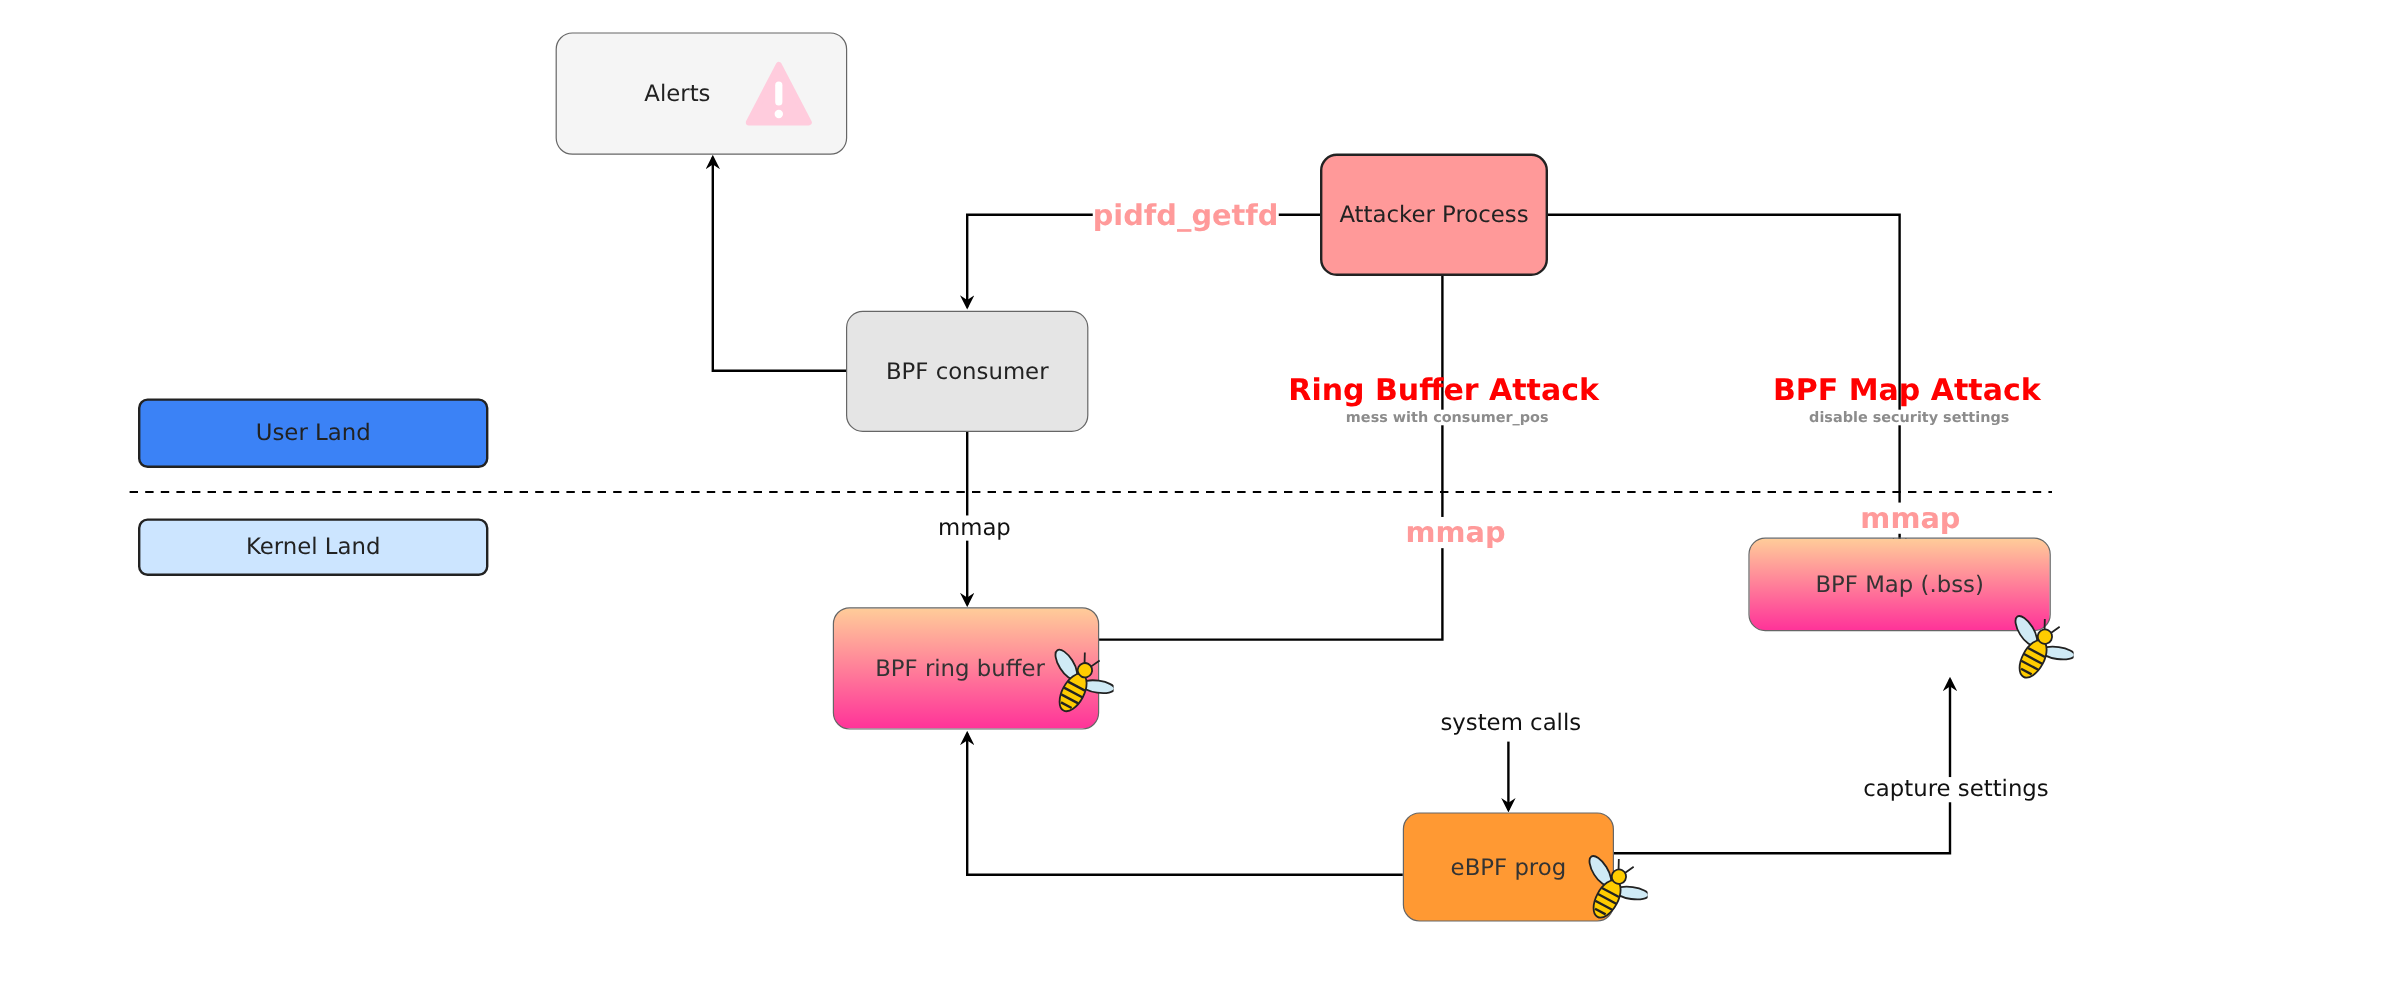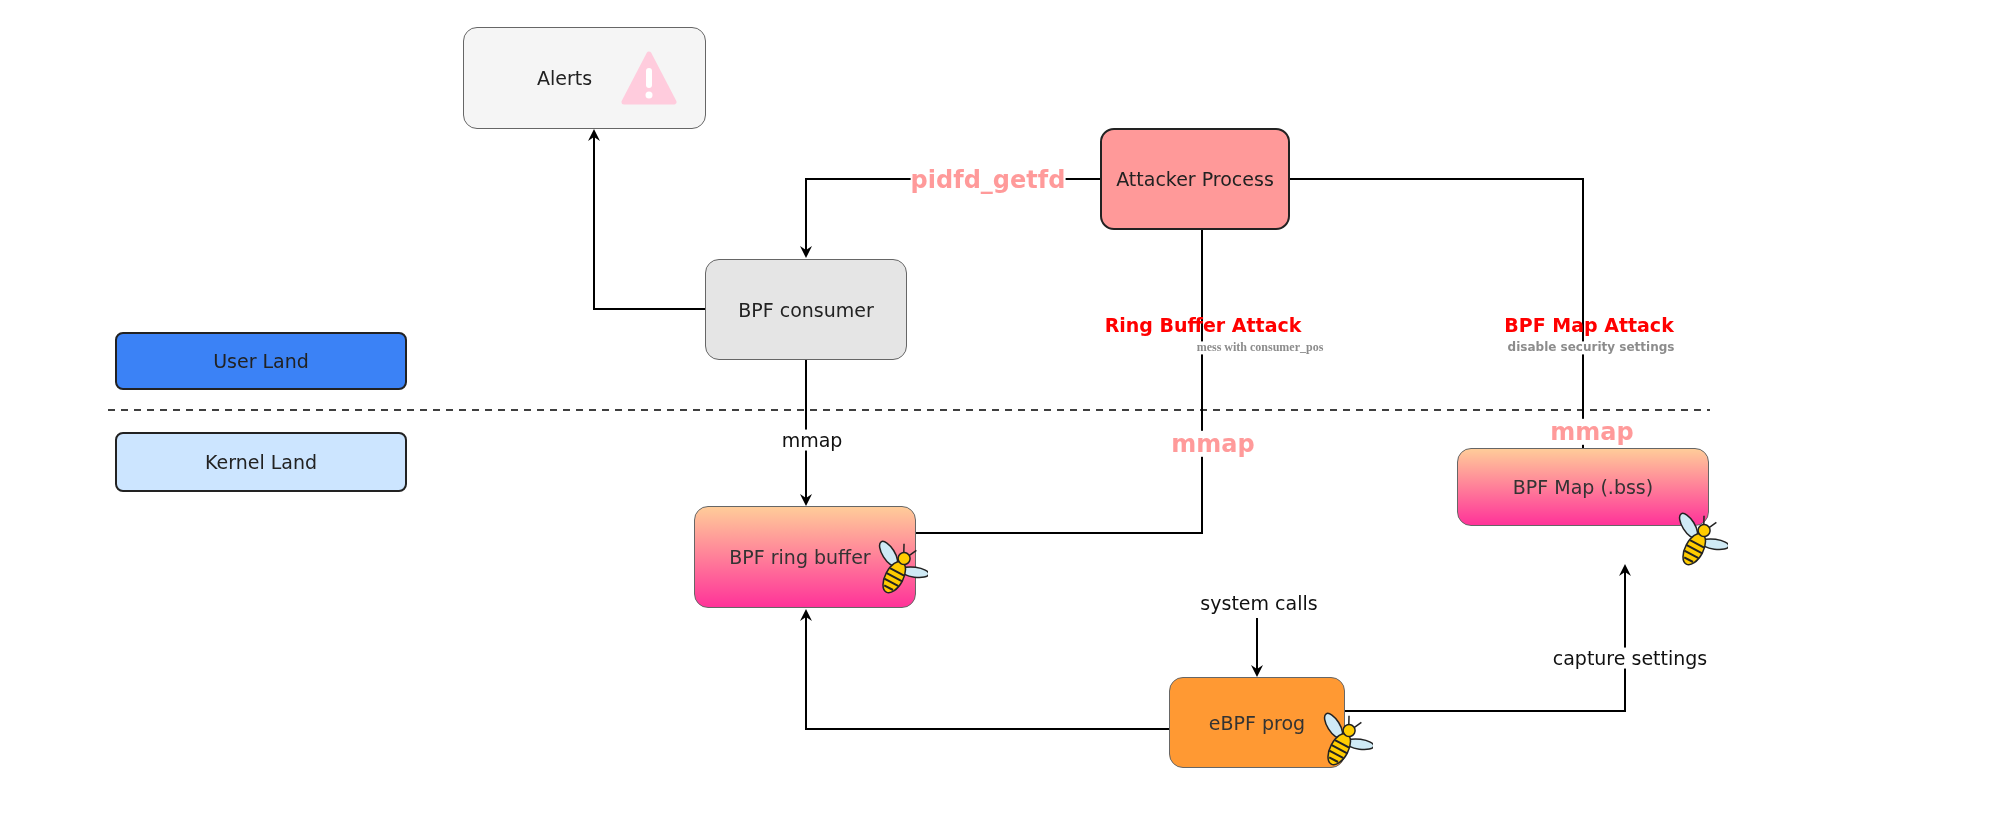--- a/index.html
+++ b/index.html
@@ -6,21 +6,21 @@
   body { width:2000px; height:829px; position:relative; overflow:hidden;
          font-family:"DejaVu Sans", sans-serif; }
   #canvas { position:absolute; left:0; top:0; }
   .node { position:absolute; box-sizing:border-box; border-radius:14px;
           display:flex; align-items:center; justify-content:center;
           font-size:19px; color:#222; }
   .lbl { position:absolute; white-space:nowrap; transform:translate(-50%,-50%);
          background:#ffffff; line-height:1.1; }
   .plain { font-size:19px; color:#111; }
   .pink-lbl { font-size:24px; font-weight:bold; color:#ff9a9a; }
-  .red-title { font-size:19px; font-weight:bold; color:#ff0000; background:transparent; }
+  .red-title { font-size:25px; font-weight:bold; color:#ff0000; background:transparent; }
   .grey-sub { font-size:12px; font-weight:bold; color:#8c8c8c; }
   .bee { position:absolute; width:60px; height:60px; }
 </style>
 </head>
 <body>
 
 <svg id="canvas" width="2000" height="829">
   <defs>
     <marker id="arr" markerWidth="12" markerHeight="12" refX="10" refY="6" orient="auto" markerUnits="userSpaceOnUse">
       <path d="M0,0 L12,6 L0,12 L4,6 Z" fill="#000"></path>
@@ -60,21 +60,21 @@
 </div>
 
 <div class="node" style="left:705px;top:259px;width:202px;height:101px;background:#e5e5e5;border:1.5px solid #666;">
   <span>BPF consumer</span>
 </div>
 
 <div class="node" style="left:115px;top:332px;width:292px;height:58px;background:#3b82f6;border:2px solid #222;border-radius:8px;">
   <span>User Land</span>
 </div>
 
-<div class="node" style="left:115px;top:432px;width:292px;height:60px;background:#cce5ff;border:2px solid #222;border-radius:8px;">
+<div class="node" style="left:115px;top:432px;width:292px;height:48px;background:#cce5ff;border:2px solid #222;border-radius:8px;">
   <span>Kernel Land</span>
 </div>
 
 <div class="node" style="left:694px;top:506px;width:222px;height:102px;background:linear-gradient(#ffcc99,#ff3399);border:1.5px solid #666;">
   <span style="color:#333;margin-right:10px;">BPF ring buffer</span>
 </div>
 
 <div class="node" style="left:1457px;top:448px;width:252px;height:78px;background:linear-gradient(#ffcc99,#ff3399);border:1.5px solid #666;">
   <span style="color:#333;">BPF Map (.bss)</span>
 </div>
@@ -111,21 +111,21 @@
     <path d="M22 32 H38 M21 38 H39 M22 44 H38 M25 50 H35" stroke="#222" stroke-width="2"></path>
     <circle cx="30" cy="17" r="6" fill="#ffcc00" stroke="#222" stroke-width="1.5"></circle>
     <path d="M27 12 L23 4 M33 12 L37 4" stroke="#222" stroke-width="1.5"></path>
   </g>
 </svg>
 
 <span class="lbl pink-lbl" style="left:988px;top:180px;">pidfd_getfd</span>
 <span class="lbl plain" style="left:812px;top:440px;">mmap</span>
 
 <span class="lbl red-title" style="left:1203px;top:325px;">Ring Buffer Attack</span>
-<span class="lbl grey-sub" style="left:1260px;top:348px;font-family:Liberation Serif, serif;">mess with consumer_pos</span>
+<span class="lbl grey-sub" style="left:1206px;top:348px;">mess with consumer_pos</span>
 <span class="lbl pink-lbl" style="left:1213px;top:444px;">mmap</span>
 
 <span class="lbl red-title" style="left:1589px;top:325px;">BPF Map Attack</span>
 <span class="lbl grey-sub" style="left:1591px;top:348px;">disable security settings</span>
 <span class="lbl pink-lbl" style="left:1592px;top:432px;">mmap</span>
 
 <span class="lbl plain" style="left:1259px;top:603px;">system calls</span>
 <span class="lbl plain" style="left:1630px;top:658px;">capture settings</span>
 
 </body></html>

